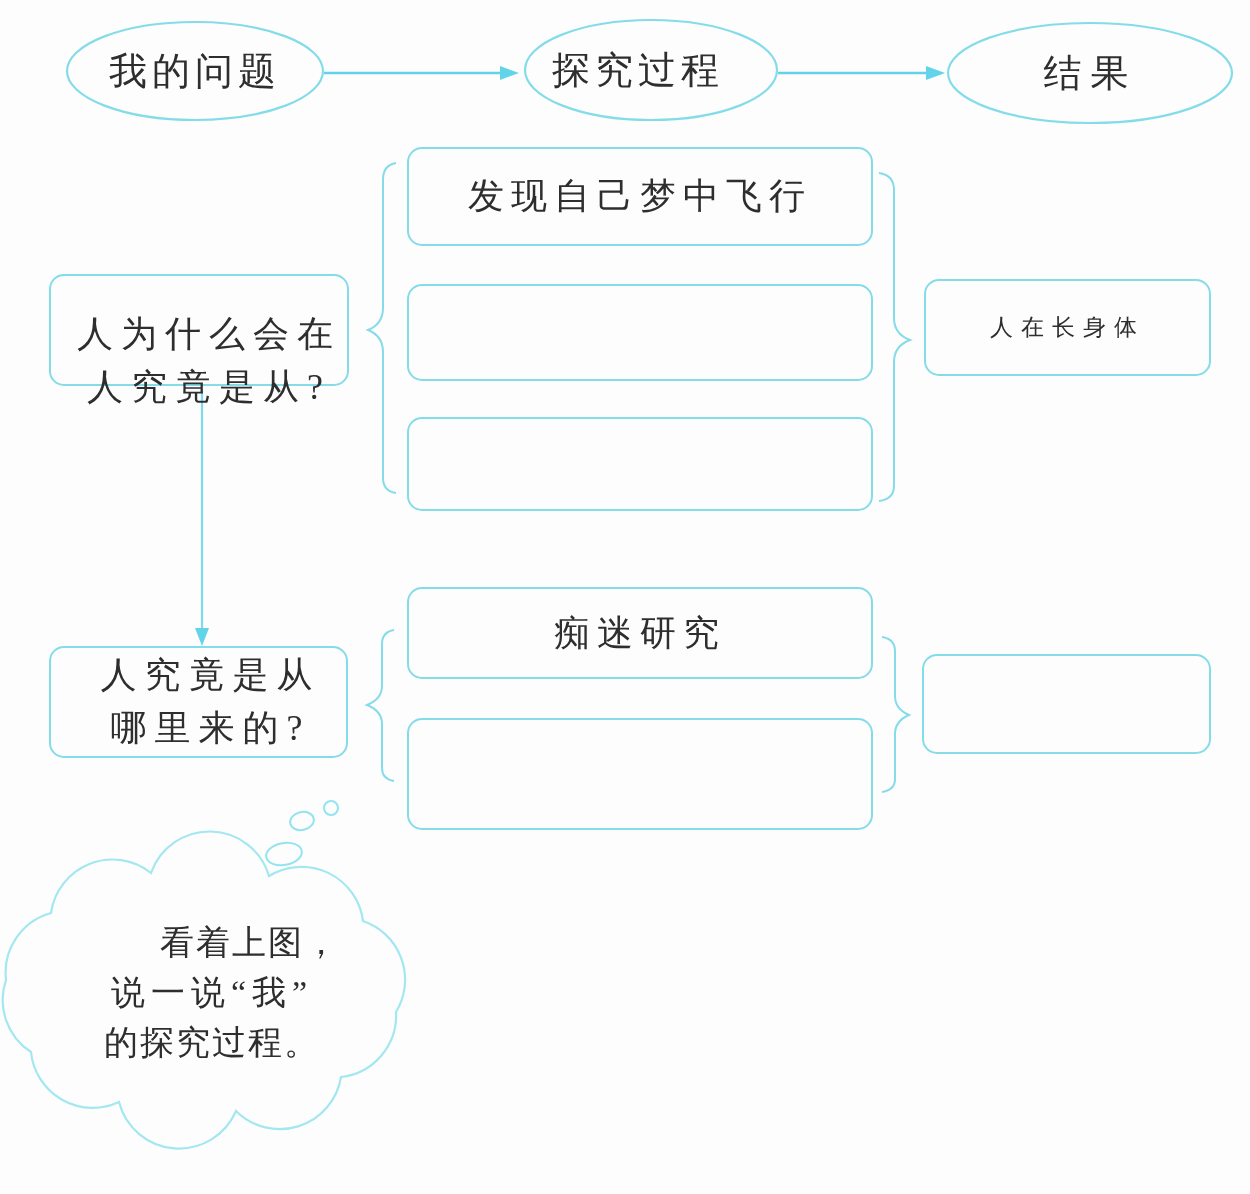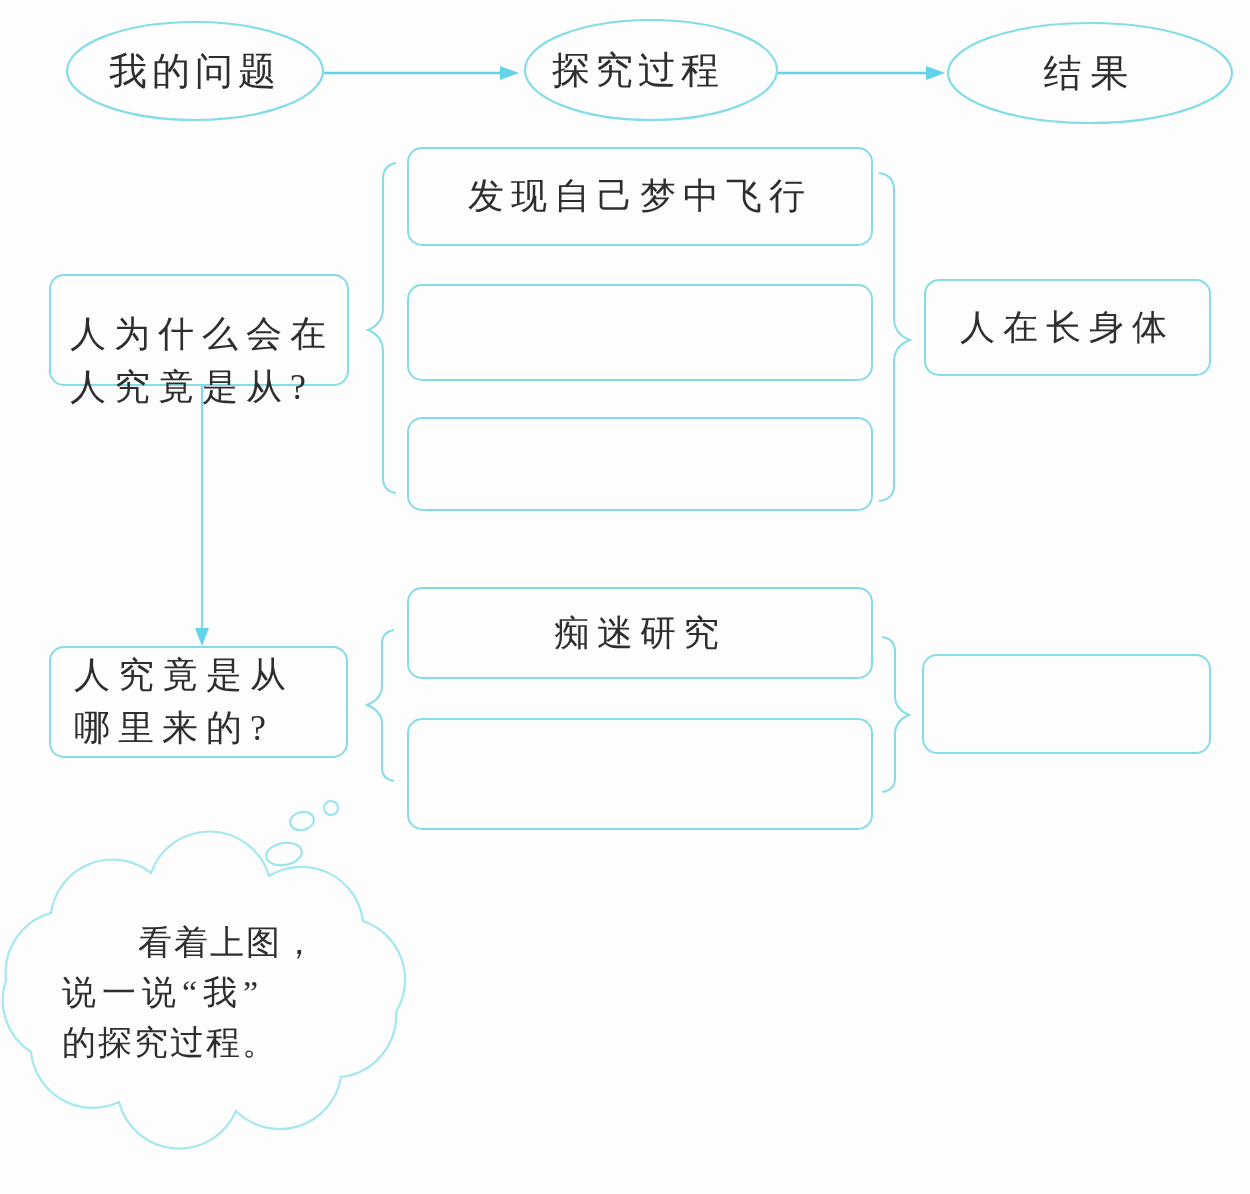--- a/index.html
+++ b/index.html
@@ -2,36 +2,37 @@
 <html><head>
 <meta charset="utf-8">
 <style>
   html,body{margin:0;padding:0;background:#fdfdfe;}
   .canvas{
     position:relative;
     width:1250px;height:1194px;
     background:#fdfdfe;
     overflow:hidden;
     font-family:"Liberation Serif", serif;
+    text-align:center;
   }
   .art{position:absolute;left:0;top:0;}
   .lbl{
     position:absolute;
     color:#2e2e2e;
     font-family:"Liberation Serif", serif;
   }
   .flexc{display:flex;align-items:center;justify-content:center;}
   .header-label{font-size:38px;letter-spacing:5px;}
   .header-label.wide{letter-spacing:9px;}
   .q-text{
     display:flex;flex-direction:column;justify-content:center;
     font-size:36px;letter-spacing:8px;line-height:53px;
   }
   .box-text{font-size:36px;letter-spacing:7px;}
-  .result-text{font-size:35px;letter-spacing:8px;}
+  .result-text{font-size:23px;letter-spacing:8px;}
   .cloud-text{font-size:34px;line-height:50px;letter-spacing:2px;}
   .cloud-text .indent{text-indent:76px;}
   .cloud-text .ls6{letter-spacing:6px;}
 </style>
 </head>
 <body>
 
 <div class="canvas">
 
   <svg class="art" width="1250" height="1194" viewBox="0 0 1250 1194">

